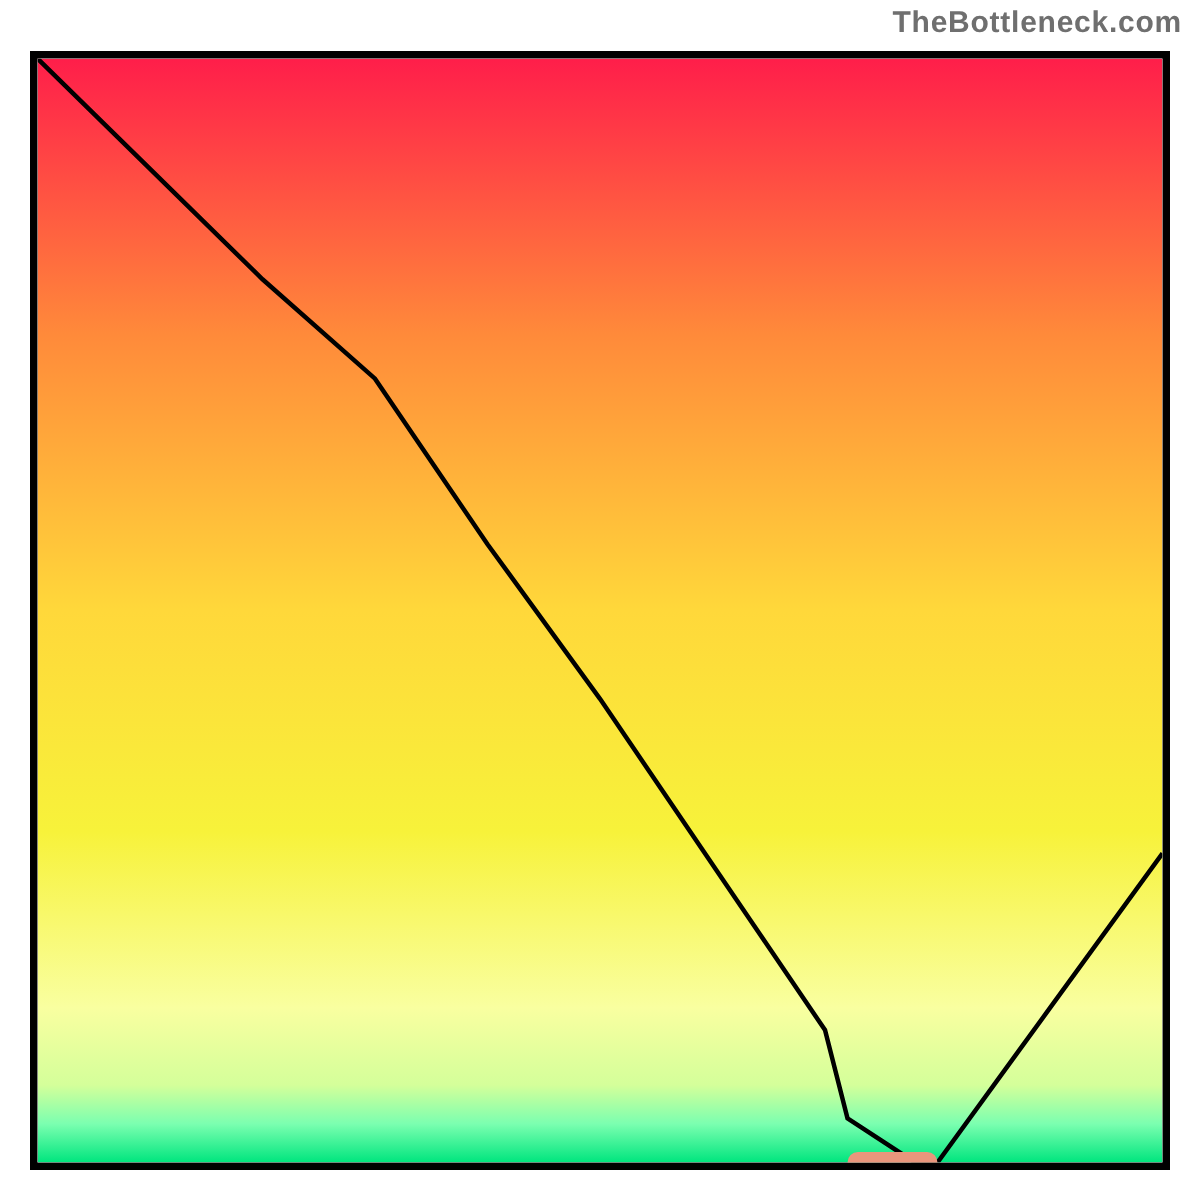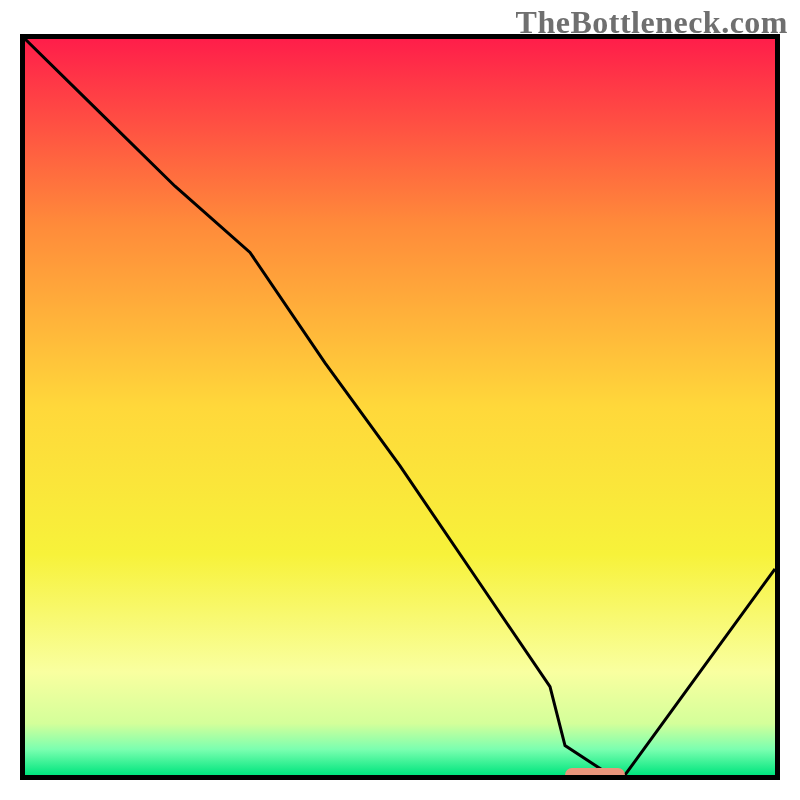--- a/index.html
+++ b/index.html
@@ -14,26 +14,25 @@
   .container {
     position: relative;
     width: 800px;
     height: 800px;
     background: #ffffff;
   }
   .watermark {
     position: absolute;
     top: 4px;
     right: 12px;
-    font-size: 32px;
+    font-size: 20px;
     font-weight: 600;
     color: #6f6f6f;
     letter-spacing: 0.5px;
     user-select: none;
-    font-family: Liberation Serif, serif;
   }
   .plot-frame {
     position: absolute;
     left: 20px;
     top: 34px;
     width: 760px;
     height: 746px;
     border: 5px solid #000;
     box-sizing: border-box;
     overflow: hidden;

